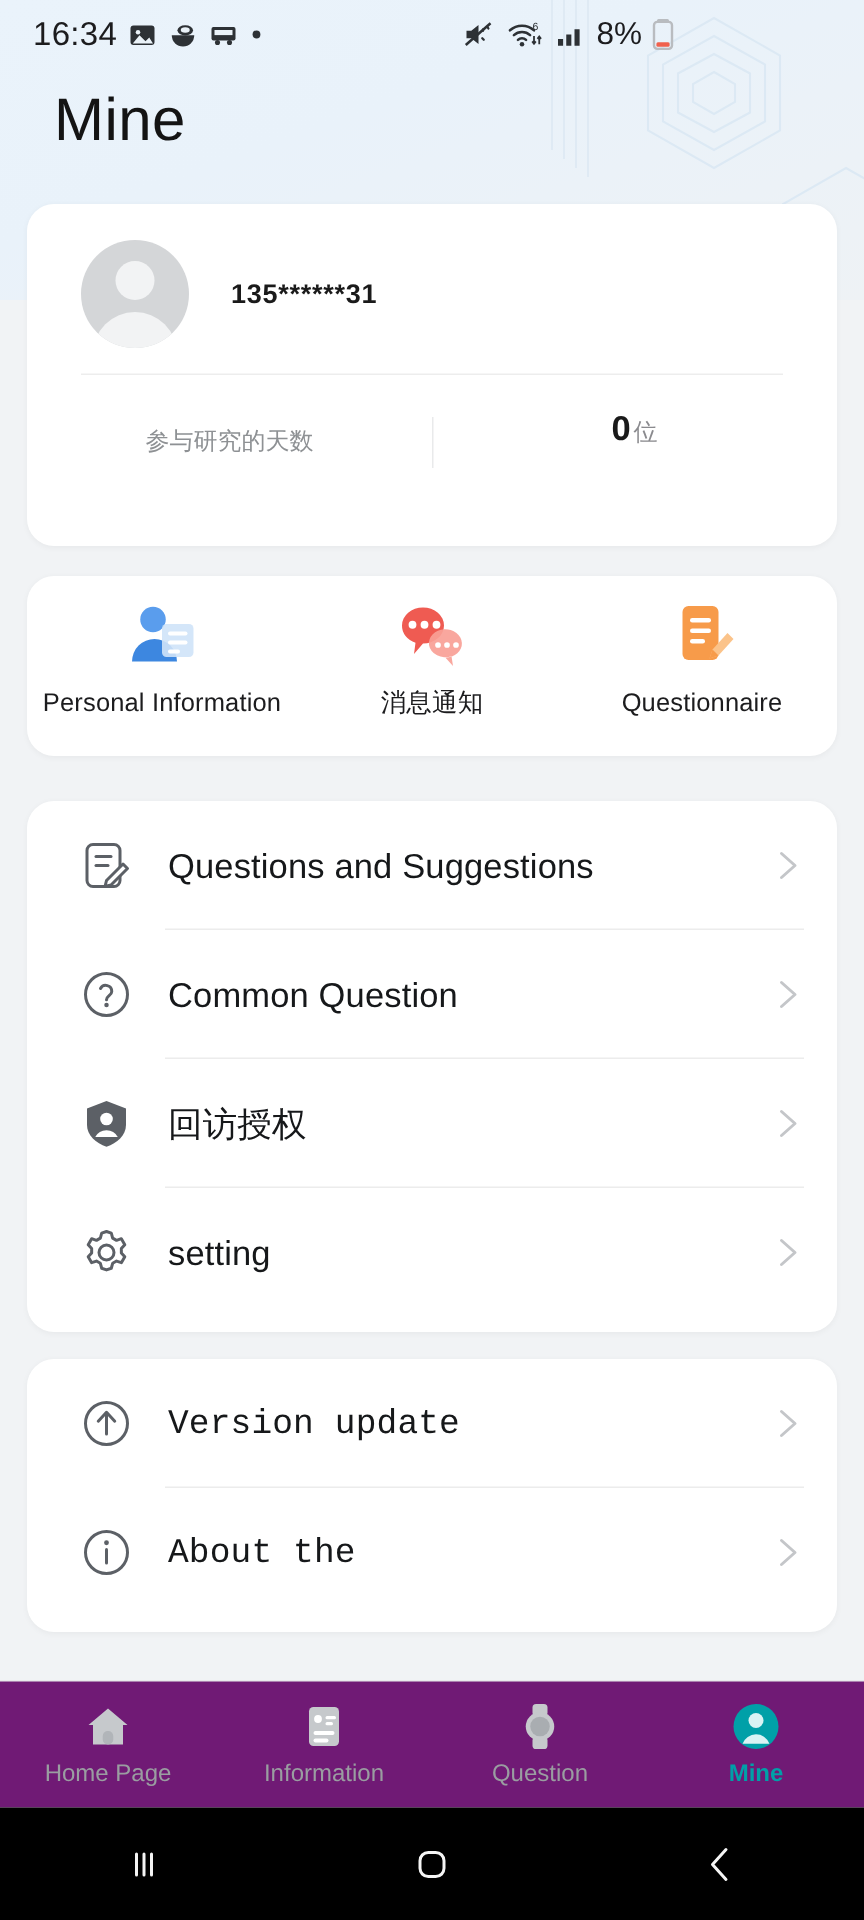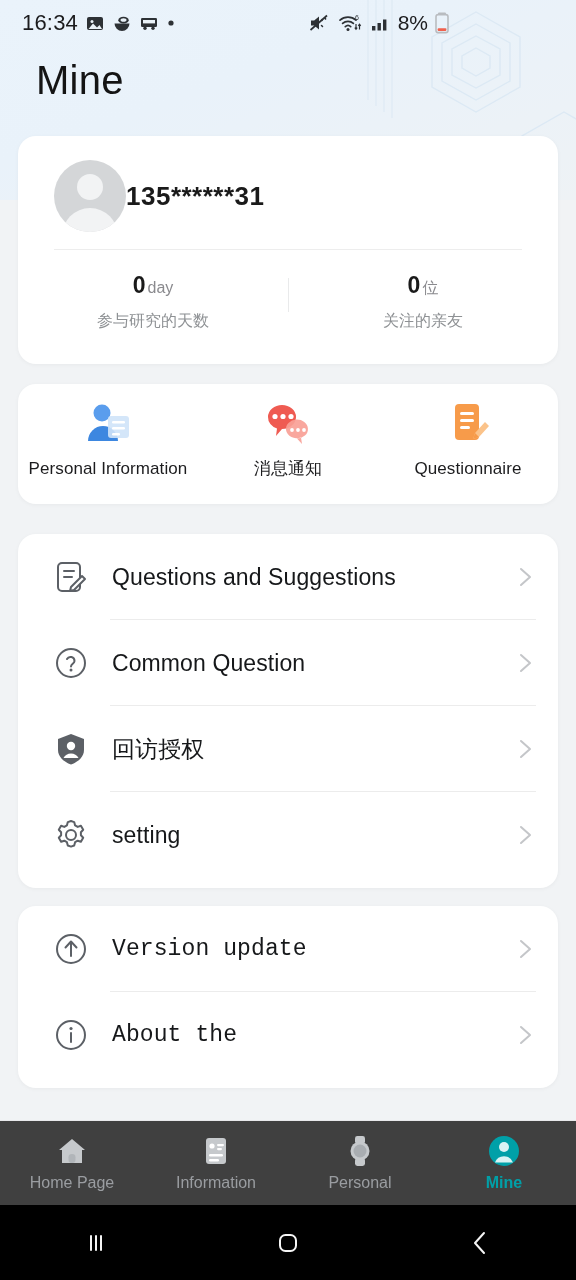--- a/index.html
+++ b/index.html
@@ -58,21 +58,21 @@
   }
   .avatar .head {
     position:absolute; width:26px; height:26px; border-radius:50%;
     background:#f2f3f4; left:23px; top:14px;
   }
   .avatar .body {
     position:absolute; width:56px; height:40px; border-radius:28px 28px 0 0;
     background:#f2f3f4; left:8px; top:48px;
   }
   .phone-num {
-    font-size:26px; font-weight:700;
+    margin-left:28px; font-size:18px; font-weight:700;
     color:#1a1a1a; letter-spacing:.5px;
   }
   .profile-sep {
     position:absolute; top:113px; left:36px; width:468px; height:1px;
     background:#ededed;
   }
   .stats { position:absolute; top:136px; left:0; width:540px; display:flex; }
   .stat { flex:1; text-align:center; position:relative; }
   .stat-val { font-size:23px; font-weight:700; color:#1a1a1a; }
   .stat-unit { font-size:16px; font-weight:400; color:#8a8a8e; margin-left:2px; }
@@ -106,21 +106,21 @@
   }
   .chev { margin-left:auto; width:22px; height:22px; }
   .row-sep {
     position:absolute; left:92px; right:22px; bottom:0;
     height:1px; background:#ececec;
   }
 
   
   .tabbar {
     position:absolute; left:0; bottom:75px; width:576px; height:85px;
-    background:#404040; display:flex; align-items:center;
+    background:#701a75; display:flex; align-items:center;
     border-top:1px solid #e8e9eb;
   }
   .tab { flex:1; display:flex; flex-direction:column; align-items:center; gap:6px; }
   .tab-icon { width:34px; height:34px; }
   .tab-label { font-size:16px; color:#9a9da1; }
   .tab.active .tab-label { color:#00a0a8; font-weight:700; }
 
   
   .navbar {
     position:absolute; left:0; bottom:0; width:576px; height:75px;
@@ -213,31 +213,27 @@
     <div class="profile-top">
       <div class="avatar">
         <div class="head"></div>
         <div class="body"></div>
       </div>
       <div class="phone-num">135******31</div>
     </div>
     <div class="profile-sep"></div>
     <div class="stats">
       <div class="stat">
-        <div>
-          <span class="stat-val">0</span><span class="stat-unit">day</span>
-        </div>
         <div class="stat-label">参与研究的天数</div>
       </div>
       <div class="stat-divider"></div>
       <div class="stat">
         <div>
           <span class="stat-val">0</span><span class="stat-unit">位</span>
         </div>
-        <div class="stat-label">关注的亲友</div>
       </div>
     </div>
   </div>
 
   <div class="card" id="actions-card">
     <div class="actions">
 
       <div class="action">
         <div class="action-icon">
           <svg width="52" height="48" viewBox="0 0 52 48">
@@ -392,21 +388,21 @@
       <div class="tab-label">Information</div>
     </div>
 
     <div class="tab">
       <svg class="tab-icon" viewBox="0 0 34 34">
         <rect x="12" y="2" width="10" height="8" rx="2.4" fill="#c6c9cc"></rect>
         <rect x="12" y="24" width="10" height="8" rx="2.4" fill="#c6c9cc"></rect>
         <circle cx="17" cy="17" r="9.5" fill="#c6c9cc"></circle>
         <circle cx="17" cy="17" r="6.5" fill="#a9adb1"></circle>
       </svg>
-      <div class="tab-label">Personal</div>
+      <div class="tab-label">Question</div>
     </div>
 
     <div class="tab active">
       <svg class="tab-icon" viewBox="0 0 34 34">
         <circle cx="17" cy="17" r="15" fill="#00a0a8"></circle>
         <circle cx="17" cy="13" r="5" fill="#d9f3f4"></circle>
         <path d="M8 28.5 A9.6 9.6 0 0 1 26 28.5 Z" fill="#d9f3f4"></path>
       </svg>
       <div class="tab-label">Mine</div>
     </div>

